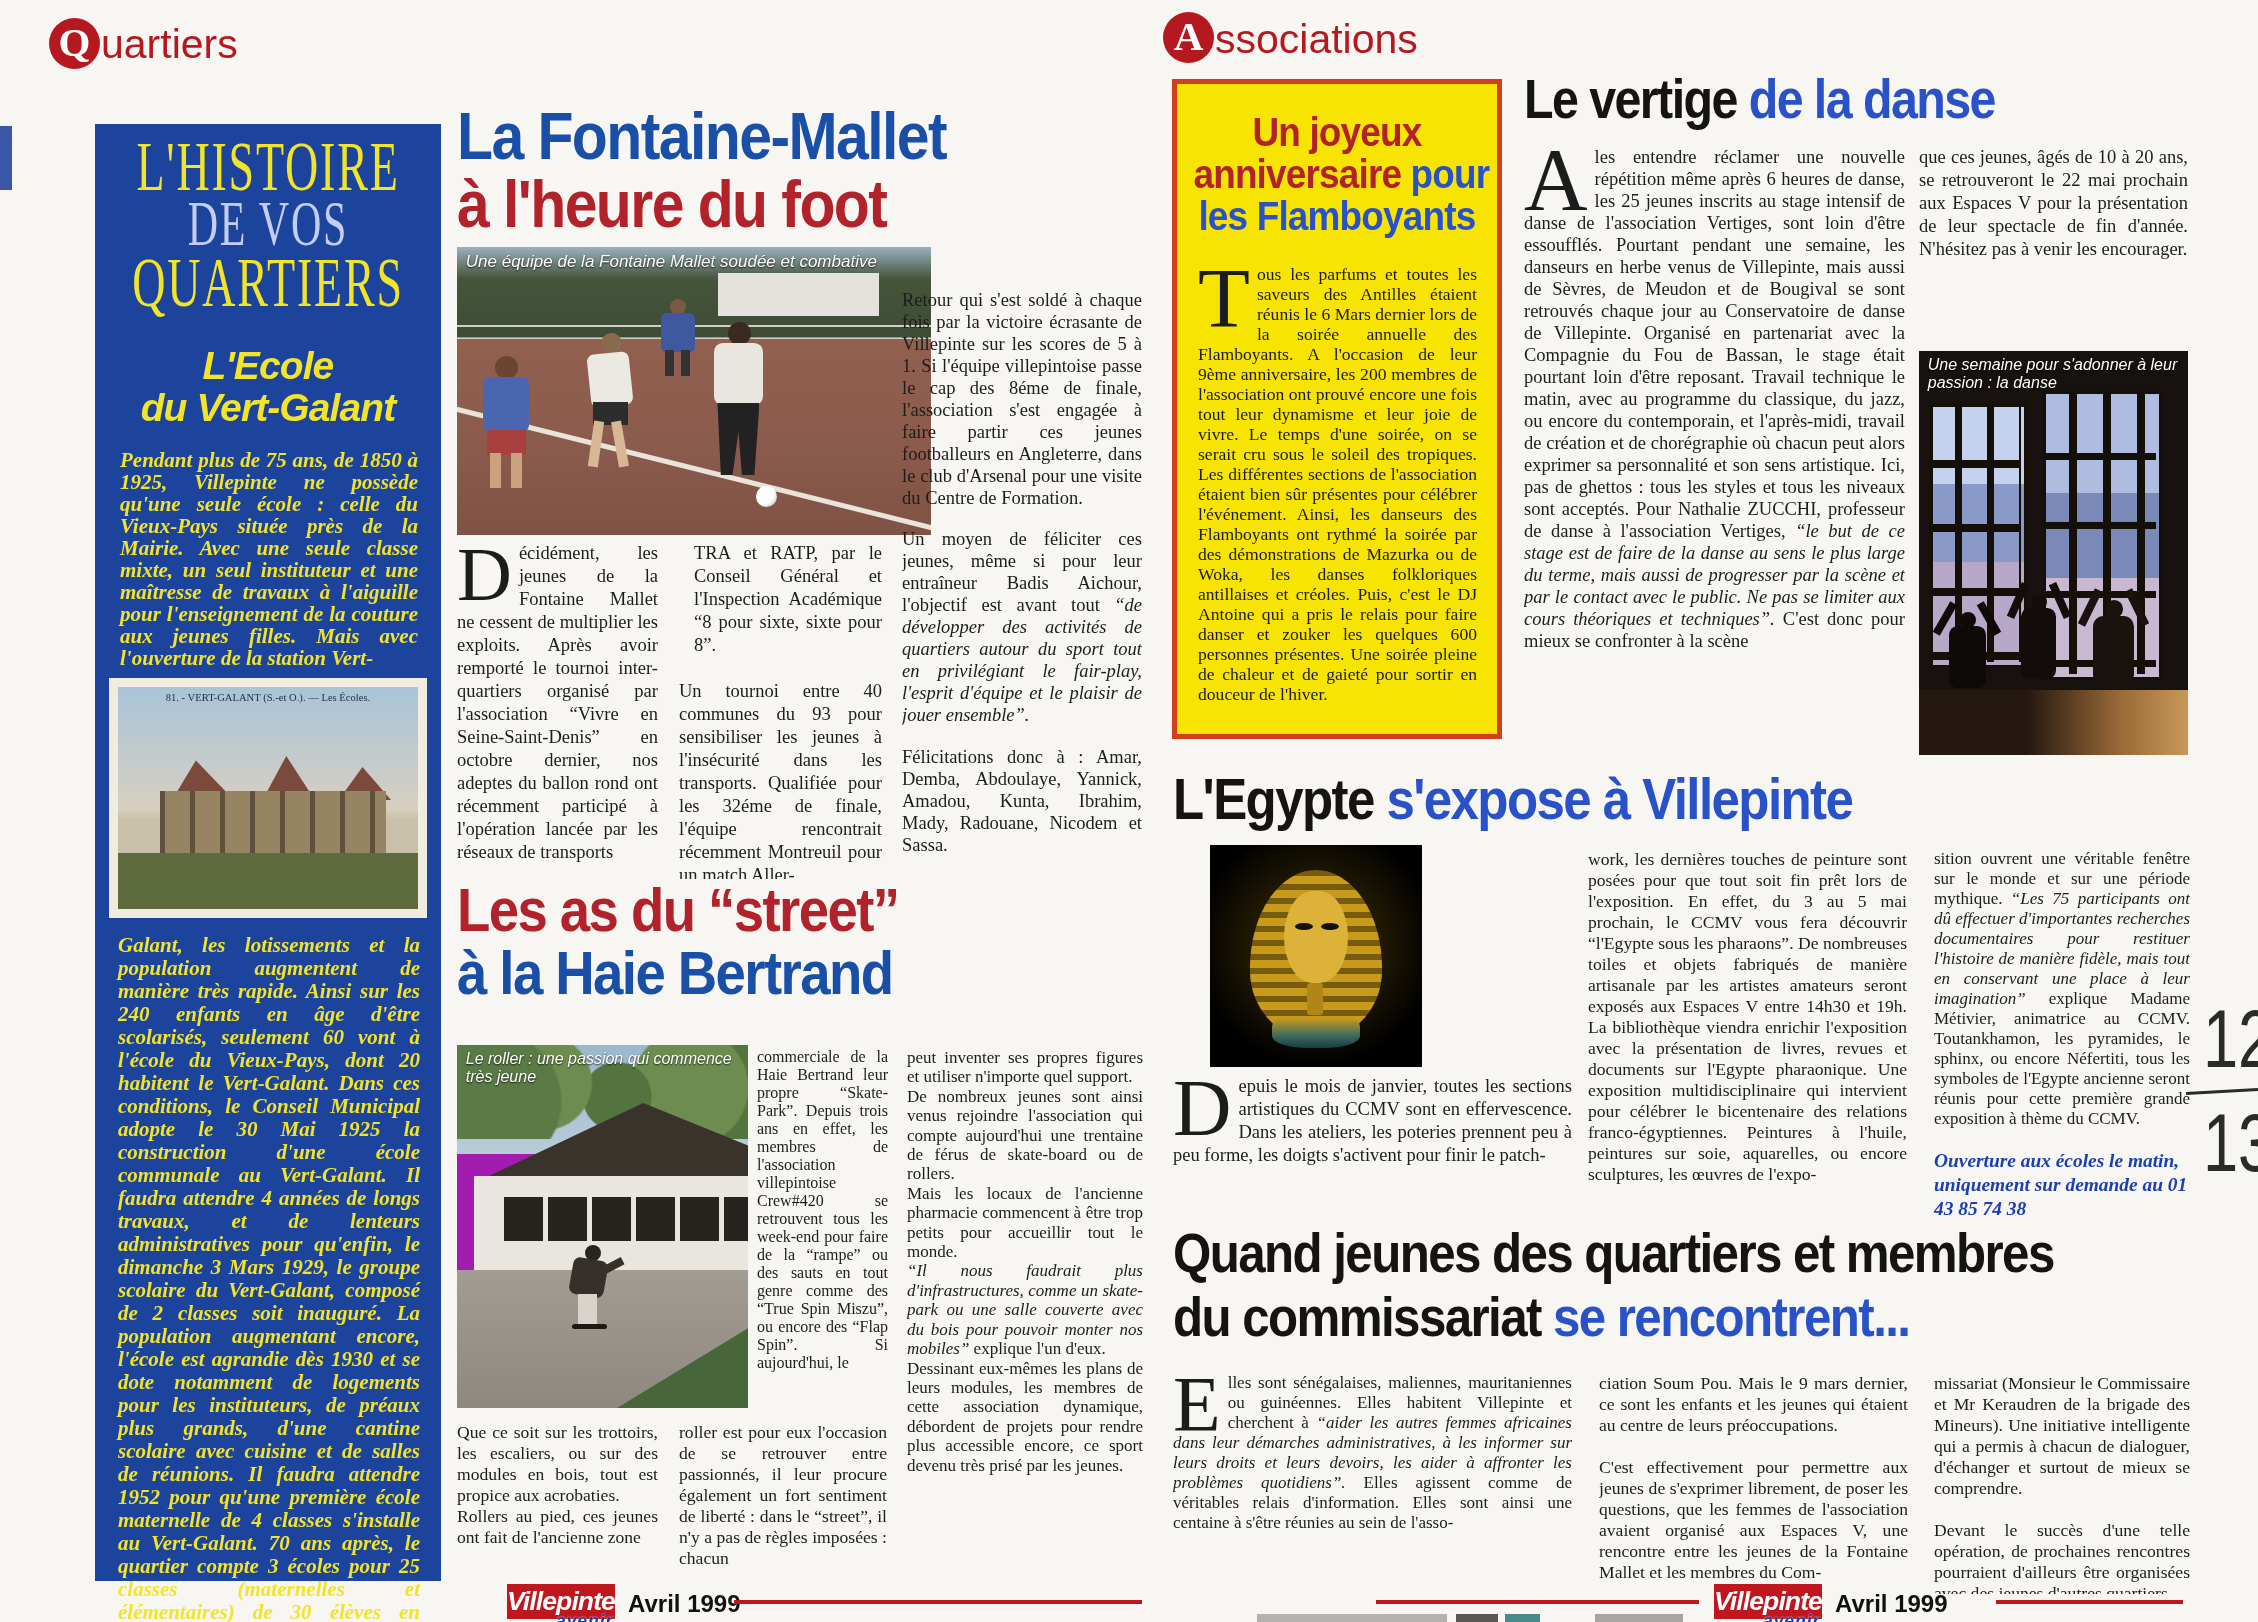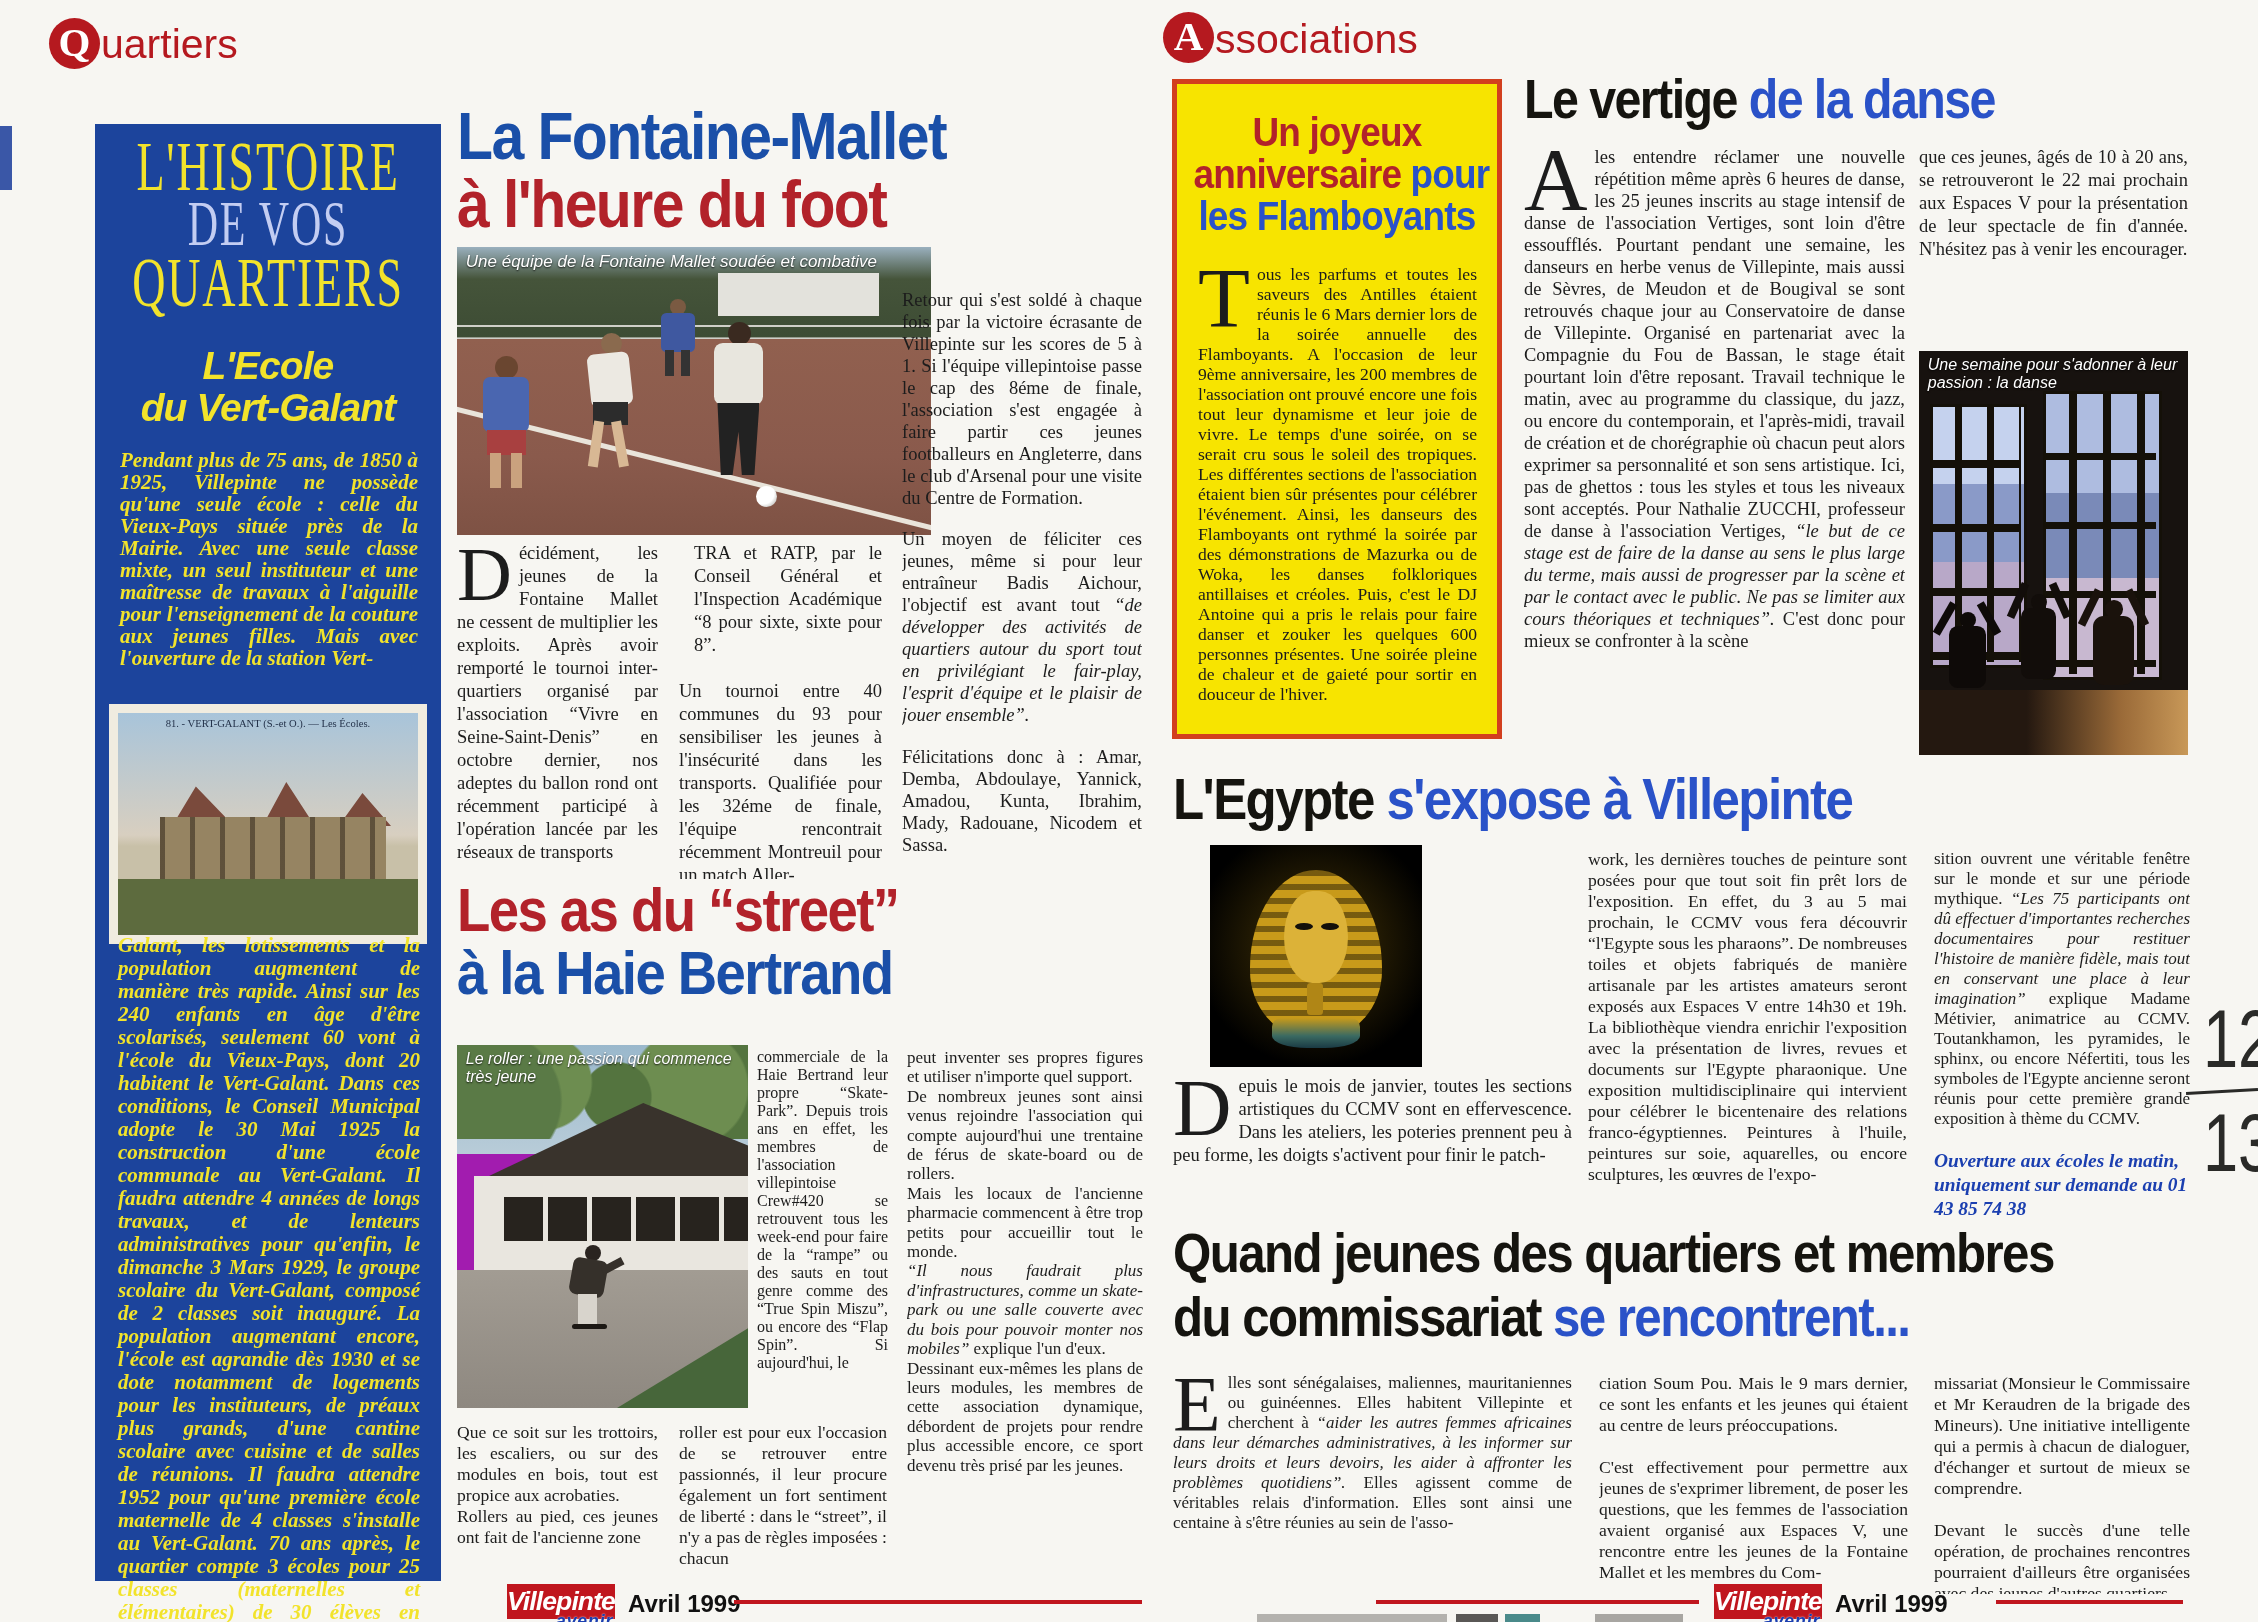--- a/index.html
+++ b/index.html
@@ -66,21 +66,21 @@
   <div id="sidebar">
     <div class="side-t" style="top:16px;color:#f2e32b;z-index:1;">L'HISTOIRE</div>
     <div class="side-t" style="top:76px;color:#c3cdf2;z-index:2;font-size:42px;">DE VOS</div>
     <div class="side-t" style="top:132px;color:#f2e32b;z-index:3;">QUARTIERS</div>
     <div class="side-school" style="top:221px;">
       <div>L'Ecole</div>
       <div>du Vert-Galant</div>
     </div>
     <div class="side-body" style="left:25px;top:325px;width:298px;font-size:21px;line-height:22px;">Pendant plus de 75 ans, de 1850 à 1925, Villepinte ne possède qu'une seule école : celle du Vieux-Pays située près de la Mairie. Avec une seule classe mixte, un seul instituteur et une maîtresse de travaux à l'aiguille pour l'enseignement de la couture aux jeunes filles. Mais avec l'ouverture de la station Vert-</div>
 
-    <div class="photo" style="left:14px;top:580px;width:318px;height:240px;background:#f0ece0;padding:0;">
+    <div class="photo" style="left:14px;top:554px;width:318px;height:240px;background:#f0ece0;padding:0;">
       <div class="abs" style="left:8.8px;top:8.8px;right:8.8px;bottom:8.8px;background:linear-gradient(180deg,#a8c4da 0%,#d8cfc0 55%,#c8c0a8 60%);"></div>
       <div class="abs" style="left:0;top:14px;width:100%;text-align:center;font-size:10.6px;color:#24324a;font-family:'Liberation Serif',serif;">81. - VERT-GALANT (S.-et O.). — Les Écoles.</div>
       <div class="abs" style="left:44px;top:78px;width:238px;height:44px;background:#7a4a3c;clip-path:polygon(8% 100%,18% 10%,34% 100%,46% 100%,56% 0,68% 100%,78% 100%,88% 25%,100% 100%,0 100%);"></div>
       <div class="abs" style="left:51px;top:113px;width:226px;height:69px;background:#968462;
                   background-image:repeating-linear-gradient(90deg,rgba(40,30,20,.5) 0 5.3px,transparent 5.3px 30px);"></div>
       <div class="abs" style="left:8.8px;top:175px;width:300px;height:56px;background:#5d6b3e;"></div>
     </div>
     <div class="side-body" style="left:23px;top:810px;width:302px;font-size:21px;line-height:23px;">Galant, les lotissements et la population augmentent de manière très rapide. Ainsi sur les 240 enfants en âge d'être scolarisés, seulement 60 vont à l'école du Vieux-Pays, dont 20 habitent le Vert-Galant. Dans ces conditions, le Conseil Municipal adopte le 30 Mai 1925 la construction d'une école communale au Vert-Galant. Il faudra attendre 4 années de longs travaux, et de lenteurs administratives pour qu'enfin, le dimanche 3 Mars 1929, le groupe scolaire du Vert-Galant, composé de 2 classes soit inauguré. La population augmentant encore, l'école est agrandie dès 1930 et se dote notamment de logements pour les instituteurs, de préaux plus grands, d'une cantine scolaire avec cuisine et de salles de réunions. Il faudra attendre 1952 pour qu'une première école maternelle de 4 classes s'installe au Vert-Galant. 70 ans après, le quartier compte 3 écoles pour 25 classes (maternelles et élémentaires) de 30 élèves en moyenne.</div>
   </div>
 

